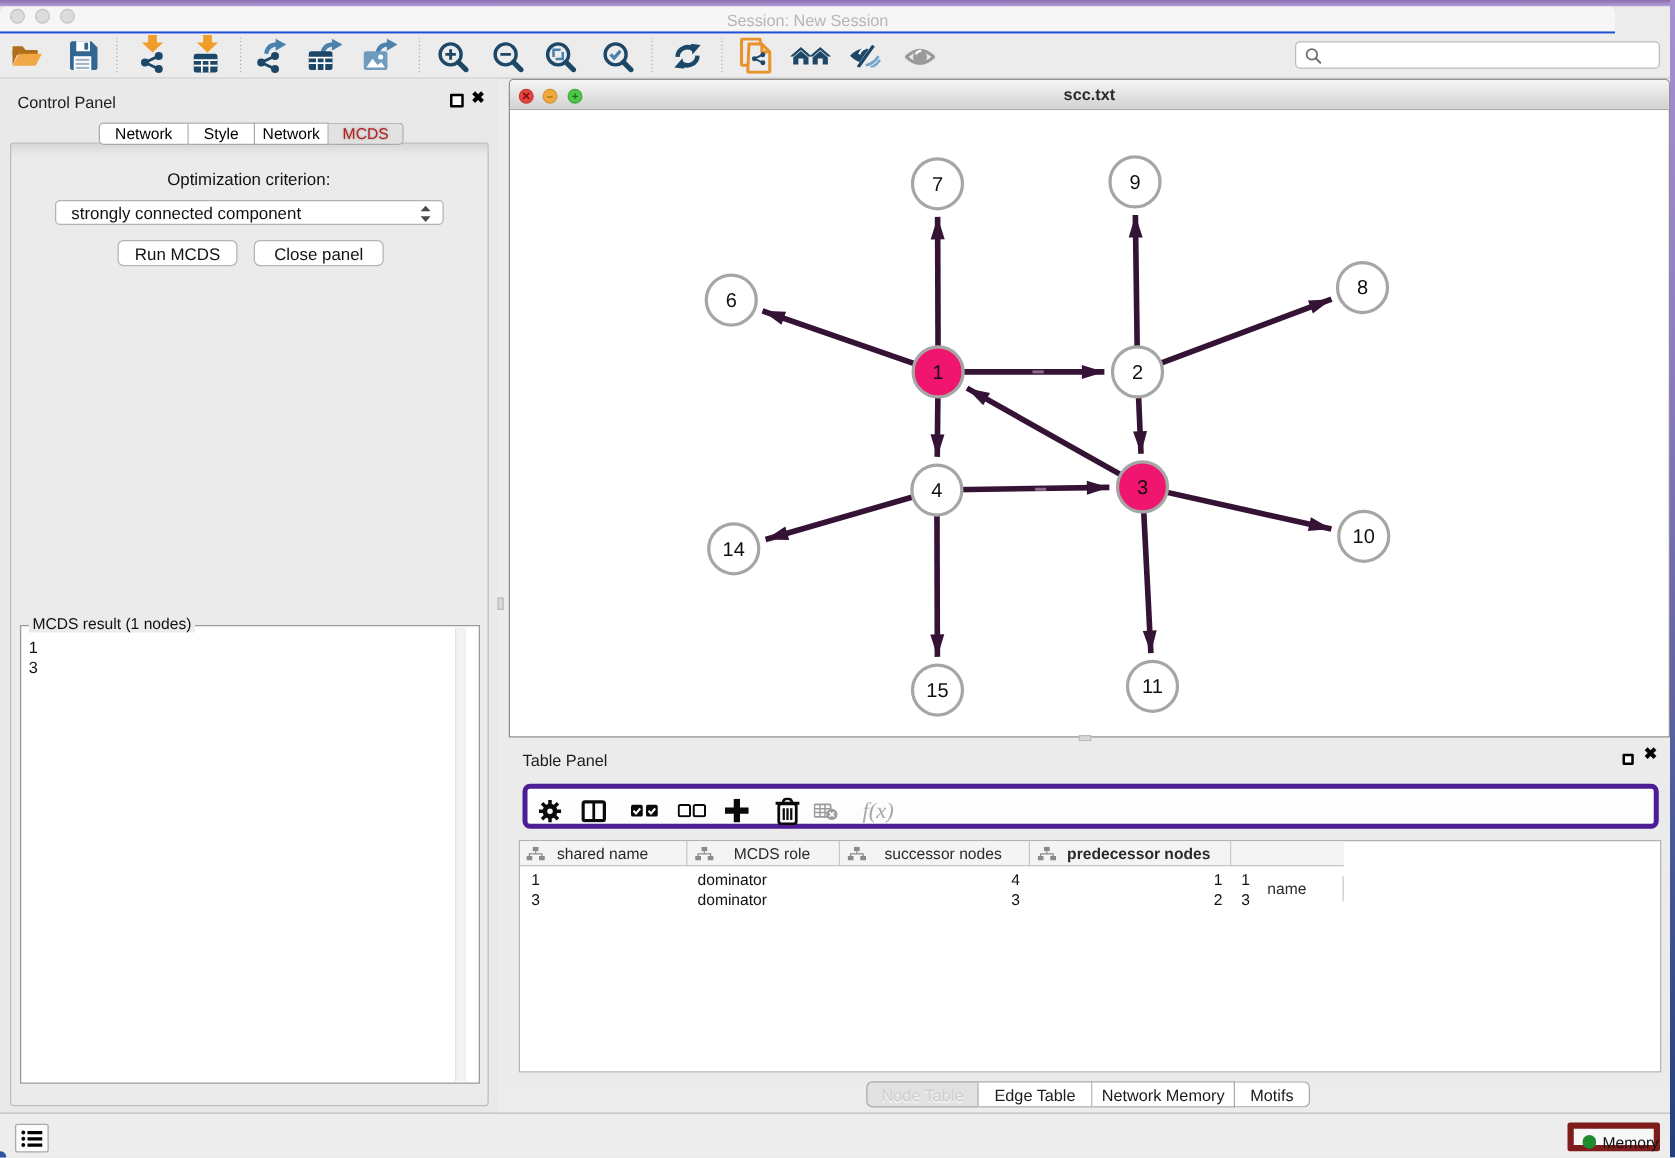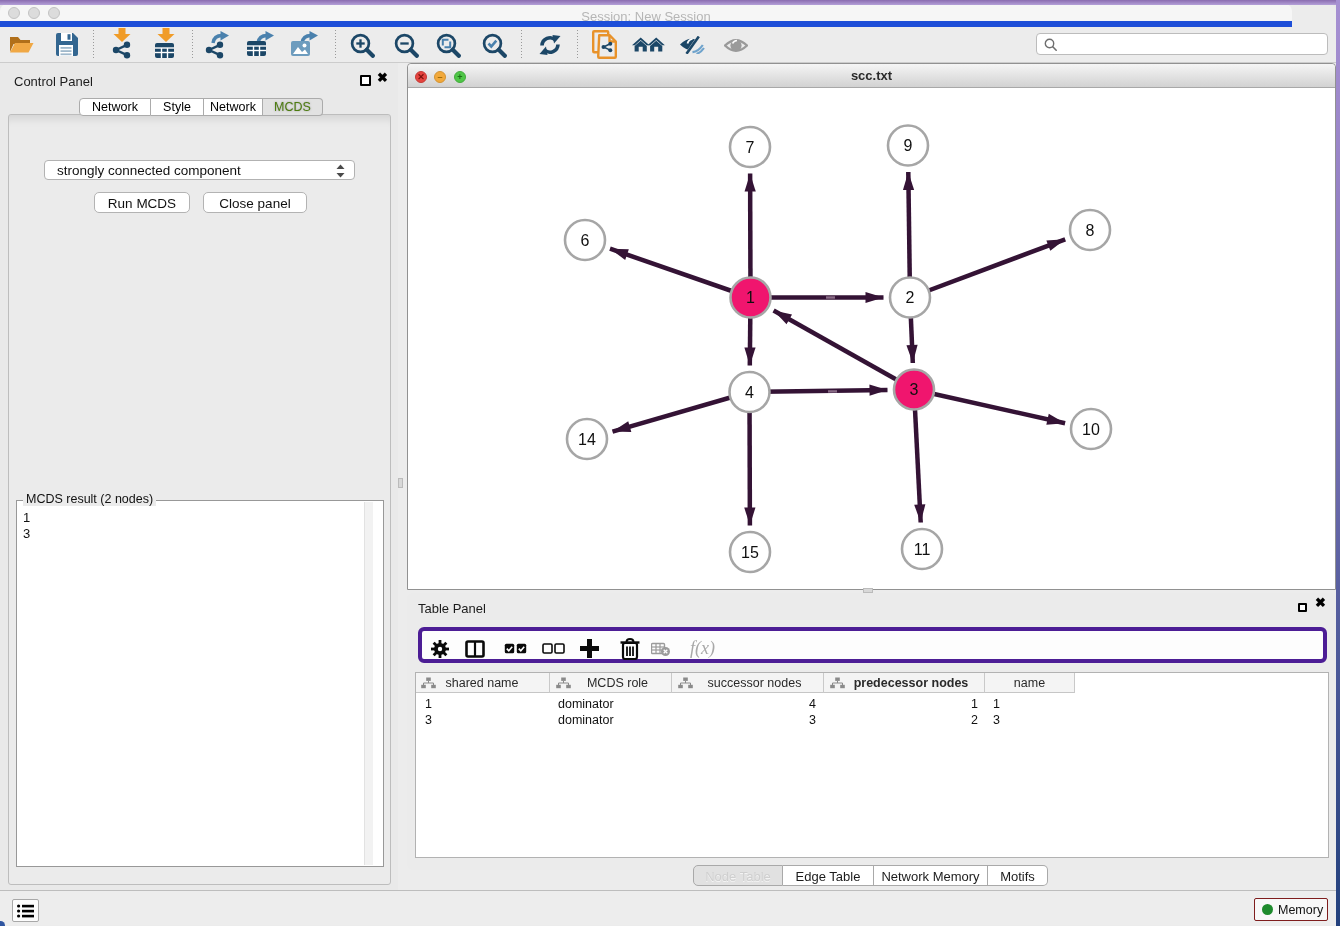--- a/index.html
+++ b/index.html
@@ -5,36 +5,36 @@
 * { margin:0; padding:0; box-sizing:border-box; }
 html,body { width:1340px; height:926px; overflow:hidden; }
 svg text { font-family:"Liberation Sans", sans-serif; }
 body { font-family:"Liberation Sans", sans-serif; background:#e9e9e9; position:relative; }
 .abs { position:absolute; }
 
 #deskright { left:1336px; top:0; width:4px; height:926px; background:linear-gradient(#a690d2,#8f7cc0 30%,#4e5a9a 70%,#22407c); }
 #desktop { left:0; top:0; width:1340px; height:5px; background:linear-gradient(#8a6cb0,#b4a0d8); }
 #mainwin { left:0; top:4px; width:1336px; height:922px; background:#ececec; border-radius:7px 7px 0 0; }
 
-#titlebar { left:0; top:0; width:1292px; height:23px; background:#f6f6f6; border-radius:7px 7px 0 0; border-bottom:6px solid #1d4ed8; }
+#titlebar { left:0; top:0; width:1292px; height:23px; background:#f6f6f6; border-radius:7px 7px 0 0; border-bottom:2px solid #1d4ed8; }
 .tl { border-radius:50%; width:12px; height:12px; top:3px; }
 #titletext { width:100%; text-align:center; top:5px; font-size:13px; color:#b6b6b6; }
 
 #toolbar { left:0; top:23px; width:1336px; height:36px; background:#ececec; border-bottom:1px solid #cccccc; }
 .tsep { top:3px; width:1px; height:29px; background-image:linear-gradient(#9a9a9a 1px, transparent 1px); background-size:1px 3px; }
 .ticon { top:2px; }
 #searchbox { left:1036px; top:6px; width:292px; height:22px; background:#fff; border:1px solid #bcbcbc; border-radius:4px; }
 
 #cpanel { left:0; top:59px; width:398px; height:832px; background:#e9e9e9;padding-left:35px; }
 #cphead { left:14px; top:11px; font-size:13px; color:#1c1c1c; }
 #cpbody { left:8px; top:51px; width:383px; height:771px; background:#ebebeb; border:1px solid #bdbdbd; border-radius:3px; box-shadow:inset 0 12px 8px -8px rgba(0,0,0,0.10); }
 .tab { background:#fff; border:1px solid #ababab; border-left:none; padding-top:1px; text-align:center; height:18px; font-size:12.5px; }
 .tab.first { border-left:1px solid #ababab; border-radius:4px 0 0 4px; }
 .tab.last { border-radius:0 4px 4px 0; }
-.tab.sel { background:#e2e2e2; color:#4d7c0f; text-shadow:0 0 2px rgba(140,140,140,0.85); }
+.tab.sel { background:#e2e2e2; color:#b91c1c; text-shadow:0 0 2px rgba(140,140,140,0.85); }
 .mbtn { background:#fff; border:1px solid #b3b3b3; border-radius:5px; font-size:13.5px; color:#111; text-align:center; }
 
 #netwin { left:407px; top:59px; width:929px; height:527px; background:#fff; border:1px solid #919191; border-radius:4px 4px 0 0; }
 #nettitle { left:0; top:0; width:927px; height:24px; background:linear-gradient(#f5f5f5,#d2d2d2); border-bottom:1px solid #a8a8a8; border-radius:4px 4px 0 0; }
 .ntl { border-radius:50%; width:12px; height:12px; top:7px; font-size:9px; line-height:11px; text-align:center; font-weight:bold; }
 
 #tpanel { left:407px; top:589px; width:929px; height:277px; background:#ebebeb; border-radius:6px; }
 #tphead { left:11px; top:8px; font-size:13px; color:#1c1c1c; }
 #tptools { left:11px; top:34px; width:909px; height:36px; background:#fdfdfd; border:4px solid #4c1d95; border-radius:6px; }
 #ttable { left:8px; top:79px; width:914px; height:186px; background:#fff; border:1px solid #b2b2b2; }
@@ -214,30 +214,31 @@
     <div class="abs" id="cphead">Control Panel</div>
     <div class="abs" style="left:360px;top:12px;width:11px;height:11px;border:2px solid #000;border-radius:1px;background:#fff;"></div>
     <div class="abs" style="left:377px;top:7px;font-size:13px;font-weight:bold;color:#000;">✖</div>
     <div class="abs" id="cpbody"></div>
     <div class="abs fl" style="left:79px;top:35px;align-items:center;">
       <div class="tab first" style="width:72px;">Network</div>
       <div class="tab" style="width:53px;">Style</div>
       <div class="tab" style="width:59px;">Network</div>
       <div class="tab last sel" style="width:60px;">MCDS</div>
     </div>
+    <div class="abs" style="left:0;top:73px;width:398px;text-align:center;font-size:13.5px;color:#111;">Optimization criterion:</div>
     <div class="abs" style="left:44px;top:97px;width:311px;height:20px;background:#fff;border:1px solid #b2b2b2;border-radius:4px;font-size:13.5px;color:#111;padding:2px 0 0 12px;">strongly connected component
       <svg width="11" height="14" style="position:absolute;right:8px;top:3px" viewBox="0 0 11 14">
           <path d="M1.5,5 L5.5,0.5 L9.5,5 Z" fill="#4a4a4a"></path>
           <path d="M1.5,9 L5.5,13.5 L9.5,9 Z" fill="#4a4a4a"></path>
         </svg>
     </div>
     <div class="abs mbtn" style="left:94px;top:129px;width:96px;height:21px;padding-top:3px;">Run MCDS</div>
     <div class="abs mbtn" style="left:203px;top:129px;width:104px;height:21px;padding-top:3px;">Close panel</div>
     <div class="abs" style="left:16px;top:437px;width:368px;height:367px;background:#fff;border:1px solid #989898;">
-      <div class="abs" style="left:6px;top:-9px;background:#ebebeb;padding:0 3px;font-size:12.5px;color:#111;">MCDS result (2 nodes)</div>
+      <div class="abs" style="left:6px;top:-9px;background:#ebebeb;padding:0 3px;font-size:12.5px;color:#111;">MCDS result (1 nodes)</div>
       <div class="abs" style="left:6px;top:9px;font-size:13px;color:#111;line-height:16px;">1<br>3</div>
       <div class="abs" style="left:347px;top:1px;width:9px;height:363px;background:#f2f2f2;border-left:1px solid #e2e2e2;"></div>
     </div>
   </div>
   <div class="abs" id="netwin">
     <div class="abs" id="nettitle">
       <div class="abs ntl" style="left:7px;background:#e5443f;border:1px solid #c43a36;color:#7e100d;">✕</div>
       <div class="abs ntl" style="left:26px;background:#f2a93b;border:1px solid #d29334;color:#9a6807;">–</div>
       <div class="abs ntl" style="left:46px;background:#4fc647;border:1px solid #43ab3d;color:#1c6e17;">+</div>
       <div class="abs" style="width:100%;text-align:center;top:4px;font-size:13px;font-weight:bold;color:#2a2a2a;">scc.txt</div>
@@ -371,21 +372,21 @@
               <path d="M7.5,4 v2 M2.5,8 v-2 h10 v2" fill="none" stroke="#8a8a8a" stroke-width="1"></path>
             </svg>successor nodes</div>
           <div class="abs th" style="left:408px;width:161px;padding-left:14px;font-weight:bold;"><svg width="15" height="12" viewBox="0 0 15 12" style="position:absolute;left:6px;top:4px">
               <g fill="#8a8a8a">
                 <rect x="5.2" y="0.5" width="4.6" height="3.4"></rect>
                 <rect x="0.2" y="7.8" width="4.6" height="3.4"></rect>
                 <rect x="10.2" y="7.8" width="4.6" height="3.4"></rect>
               </g>
               <path d="M7.5,4 v2 M2.5,8 v-2 h10 v2" fill="none" stroke="#8a8a8a" stroke-width="1"></path>
             </svg>predecessor nodes</div>
-          <div class="abs th" style="left:569px;width:90px;">name</div>
+          <div class="abs th" style="left:569px;width:90px;margin-top:28px;">name</div>
         </div>
       <div class="abs td" style="left:9px;top:24px;">1</div>
       <div class="abs td" style="left:142px;top:24px;">dominator</div>
       <div class="abs td" style="left:256px;top:24px;width:144px;text-align:right;">4</div>
       <div class="abs td" style="left:408px;top:24px;width:154px;text-align:right;">1</div>
       <div class="abs td" style="left:577px;top:24px;">1</div>
       <div class="abs td" style="left:9px;top:40px;">3</div>
       <div class="abs td" style="left:142px;top:40px;">dominator</div>
       <div class="abs td" style="left:256px;top:40px;width:144px;text-align:right;">3</div>
       <div class="abs td" style="left:408px;top:40px;width:154px;text-align:right;">2</div>
@@ -402,21 +403,21 @@
     <div class="abs" style="left:12px;top:8px;width:27px;height:23px;background:#fcfcfc;border:1px solid #a8a8a8;border-radius:2px;">
       <svg width="17" height="14" style="position:absolute;left:4px;top:4px" viewBox="0 0 17 14">
           <circle cx="1.6" cy="2" r="1.6" fill="#000"></circle>
           <circle cx="1.6" cy="7" r="1.6" fill="#000"></circle>
           <circle cx="1.6" cy="12" r="1.6" fill="#000"></circle>
           <rect x="5" y="0.8" width="12" height="2.6" fill="#000"></rect>
           <rect x="5" y="5.8" width="12" height="2.6" fill="#000"></rect>
           <rect x="5" y="10.8" width="12" height="2.6" fill="#000"></rect>
         </svg>
     </div>
-    <div class="abs" style="left:1254px;top:7px;width:74px;height:23px;background:#f8f8f8;border:1px solid #7f1d1d;border-radius:2px;">
+    <div class="abs" style="left:1254px;top:7px;width:74px;height:23px;background:#f8f8f8;border:5px solid #7f1d1d;border-radius:2px;">
       <div class="abs" style="left:7px;top:5px;width:11px;height:11px;border-radius:50%;background:#1e8b2d;"></div>
       <div class="abs" style="left:23px;top:4px;font-size:12.5px;color:#111;">Memory</div>
     </div>
   </div>
 </div>
 <div class="abs" id="desktop"></div>
 <div class="abs" id="deskright"></div>
 <div class="abs" style="left:-4px;top:921px;width:9px;height:9px;border-radius:50%;background:#2f55a0;"></div>
 
 </body></html>

